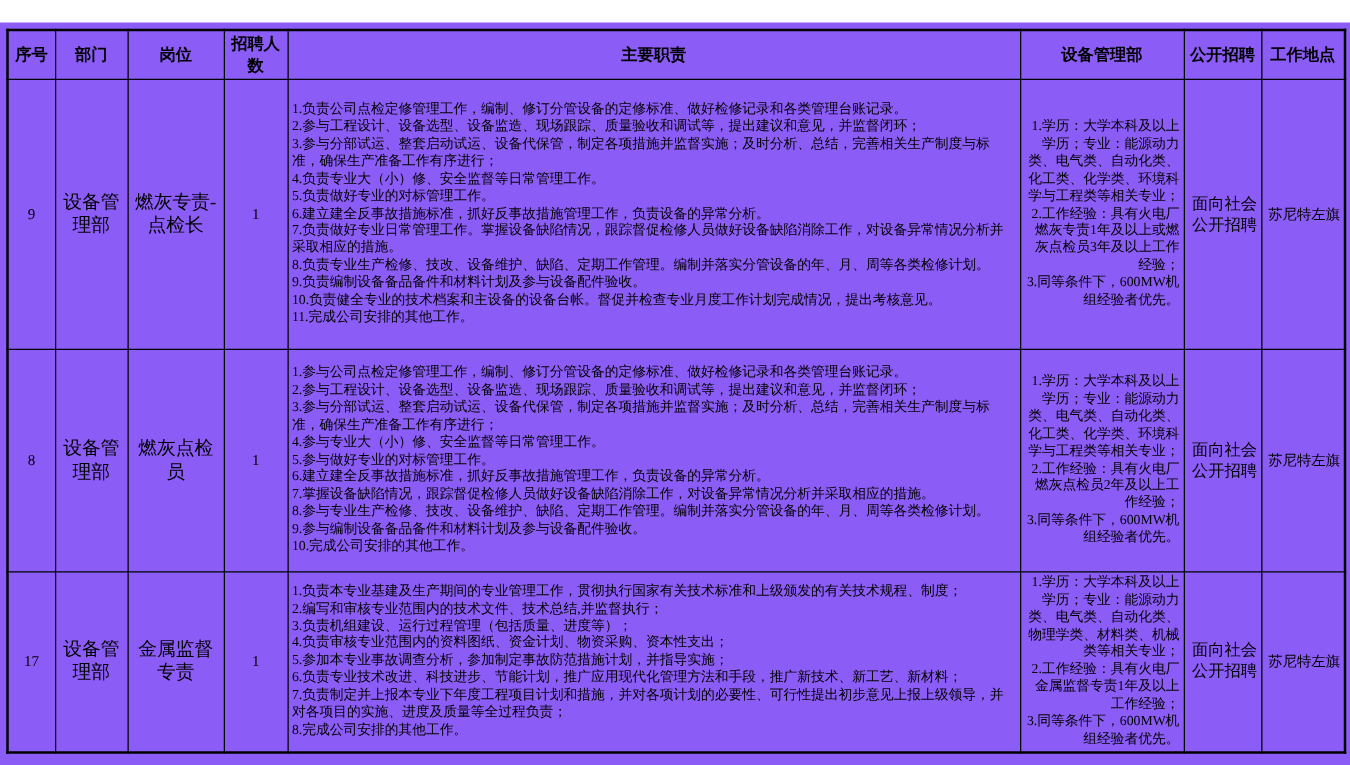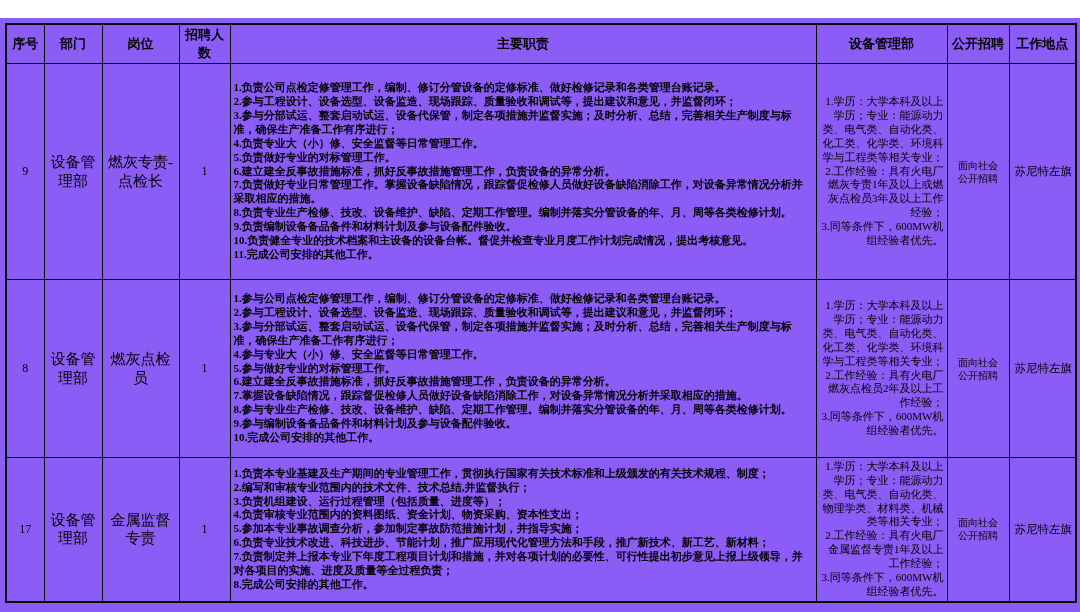--- a/index.html
+++ b/index.html
@@ -46,32 +46,31 @@
     text-align: center;
     font-size: 15px;
     line-height: 1.25;
   }
   td.c-duties {
     text-align: left;
     font-size: 11px;
     line-height: 1.26;
     white-space: pre-line;
     padding: 3px 5px;
-    font-weight: bold;
   }
   td.c-quals {
     text-align: right;
     font-size: 11px;
     line-height: 1.26;
     white-space: pre-line;
     padding: 3px 4px;
   }
   td.c-scope {
-    text-align: center;
-    font-size: 10px;
+    text-align: right;
+    font-size: 13px;
     line-height: 1.3;
     white-space: pre-line;
     padding: 2px 2px;
   }
   td.c-loc {
     text-align: right;
     font-size: 11.5px;
     padding: 2px 1px;
   }
   tr.total-row td {

